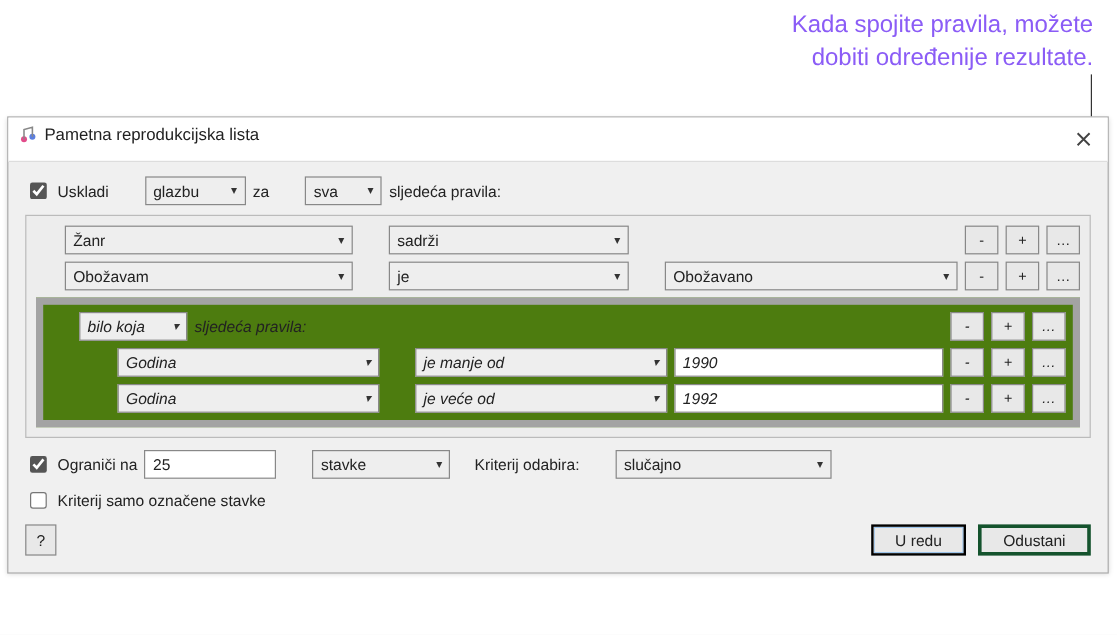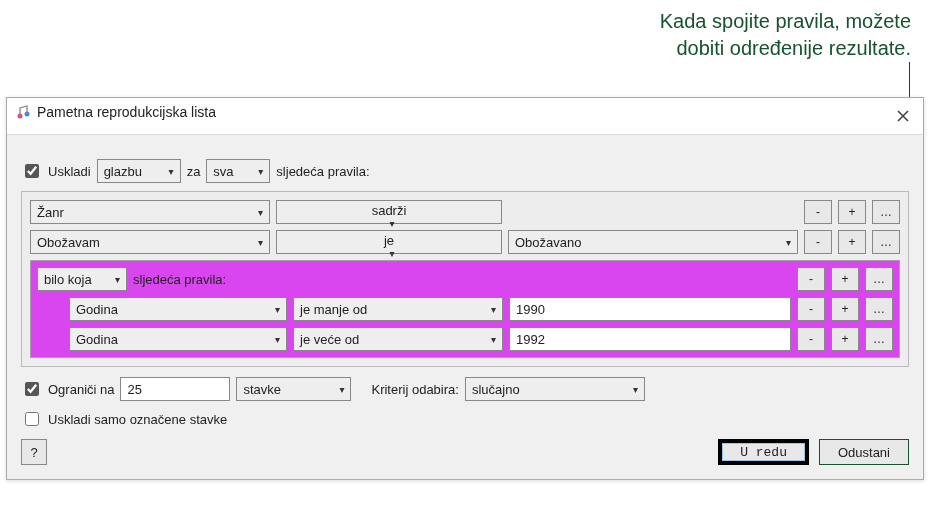--- a/index.html
+++ b/index.html
@@ -13,21 +13,21 @@
     height: 529px;
     position: relative;
   }
   .annotation {
     position: absolute;
     top: 8px;
     right: 20px;
     text-align: right;
     font-size: 20px;
     line-height: 1.35;
-    color: #14532d;
+    color: #8b5cf6;
   }
   .callout-line {
     position: absolute;
     background: #333;
   }
   .window {
     position: absolute;
     top: 97px;
     left: 6px;
     width: 918px;
@@ -52,41 +52,42 @@
     flex: 1;
   }
   .close-btn {
     width: 24px; height: 24px;
     display: inline-flex;
     align-items: center; justify-content: center;
     color: #444;
     cursor: pointer;
   }
   .body {
-    padding: 24px 14px 14px 14px;
+    padding: 12px 14px 14px 14px;
   }
   .row {
     display: flex;
     align-items: center;
     gap: 6px;
     margin-bottom: 8px;
   }
   input[type=checkbox] {
     width: 14px; height: 14px;
     accent-color: #555;
   }
   .select, .textfield {
     border: 1px solid #888;
     background: #eee;
     height: 24px;
     font-size: 13px;
     padding: 2px 6px;
     display: inline-flex;
     align-items: center;
     justify-content: space-between;
+    margin-left: 24px;
   }
   .select {
     position: relative;
     cursor: pointer;
   }
   .select .chev {
     margin-left: 6px;
     font-size: 10px;
     color: #333;
   }
@@ -115,59 +116,59 @@
     width: 28px; height: 24px;
     border: 1px solid #888;
     background: #e8e8e8;
     display: inline-flex;
     align-items: center; justify-content: center;
     cursor: pointer;
     font-size: 12px;
   }
   .btn-group { display: flex; gap: 6px; margin-left: auto; }
   .nested {
-    border: 1px solid #a3a3a3;
-    background: #d946ef;
+    border: 6px solid #a3a3a3;
+    background: #4d7c0f;
     padding: 6px;
     margin-top: 0;
+    font-style: italic;
   }
   .nested .rule-row { padding-left: 0; }
   .nested .sub-row { padding-left: 32px; justify-content: space-between; }
   .footer {
     display: flex;
     align-items: center;
     gap: 10px;
     margin-top: 10px;
   }
   .help-btn {
     width: 26px; height: 26px;
     border: 1px solid #888;
     background: #e8e8e8;
     display: inline-flex;
     align-items: center; justify-content: center;
     cursor: pointer;
   }
   .btn {
     height: 26px;
     padding: 0 18px;
-    border: 1px solid #14532d;
+    border: 3px solid #14532d;
     background: #e8e8e8;
     display: inline-flex;
     align-items: center; justify-content: center;
     cursor: pointer;
     font-size: 13px;
   }
   .btn.primary {
-    border: 4px solid #000000;
+    border: 2px solid #000000;
     box-shadow: 0 0 0 1px #9cc4ea inset;
-    font-family: Liberation Mono, monospace;
   }
   .spacer { flex: 1; }
   .w-field { width: 240px; }
-  .w-op { width: 226px; flex-direction: column; }
+  .w-op { width: 200px; }
   .w-val { flex: 1; }
   .w-small { width: 90px; }
   .w-med { width: 115px; }
   .w-sel { width: 180px; }
 </style>
 </head>
 <body>
 
 <div class="annotation">
   <div>Kada spojite pravila, možete</div>
@@ -318,21 +319,21 @@
       </span>
       <span style="margin-left:14px">Kriterij odabira:</span>
       <span class="select w-sel">
         <span>slučajno</span>
           <span class="chev">▾</span>
       </span>
     </div>
 
     <div class="row">
       <input type="checkbox" style="">
-      <span>Uskladi samo označene stavke</span>
+      <span>Kriterij samo označene stavke</span>
     </div>
 
 
     <div class="footer">
       <span class="help-btn">?</span>
       <span class="spacer"></span>
       <span class="btn primary">U redu</span>
       <span class="btn">Odustani</span>
     </div>
 

